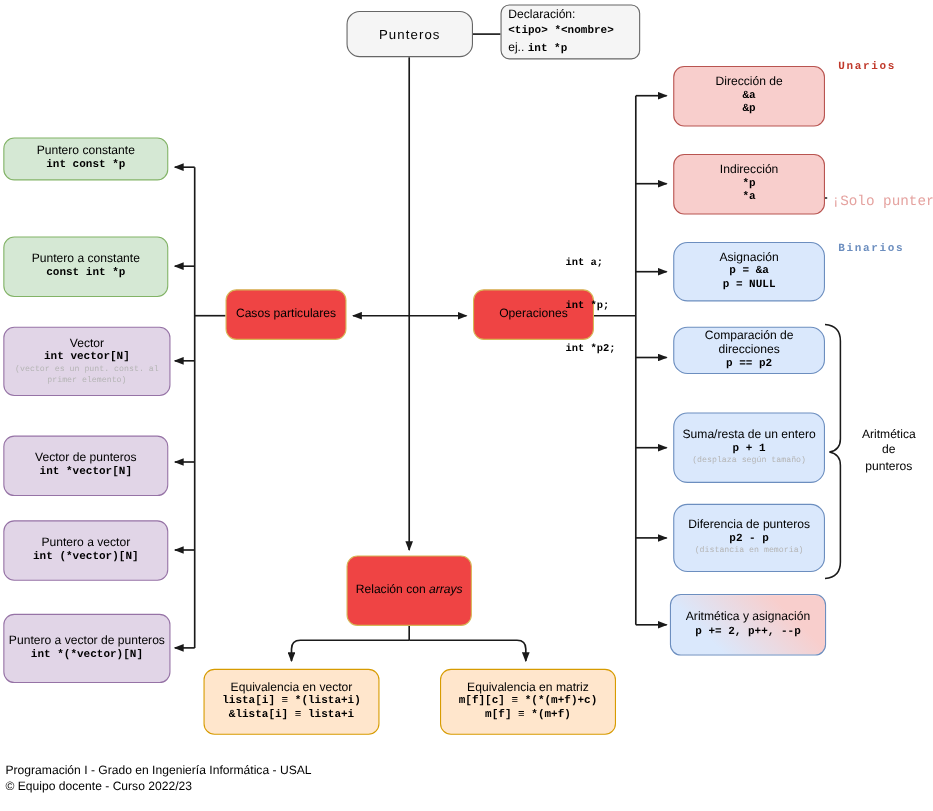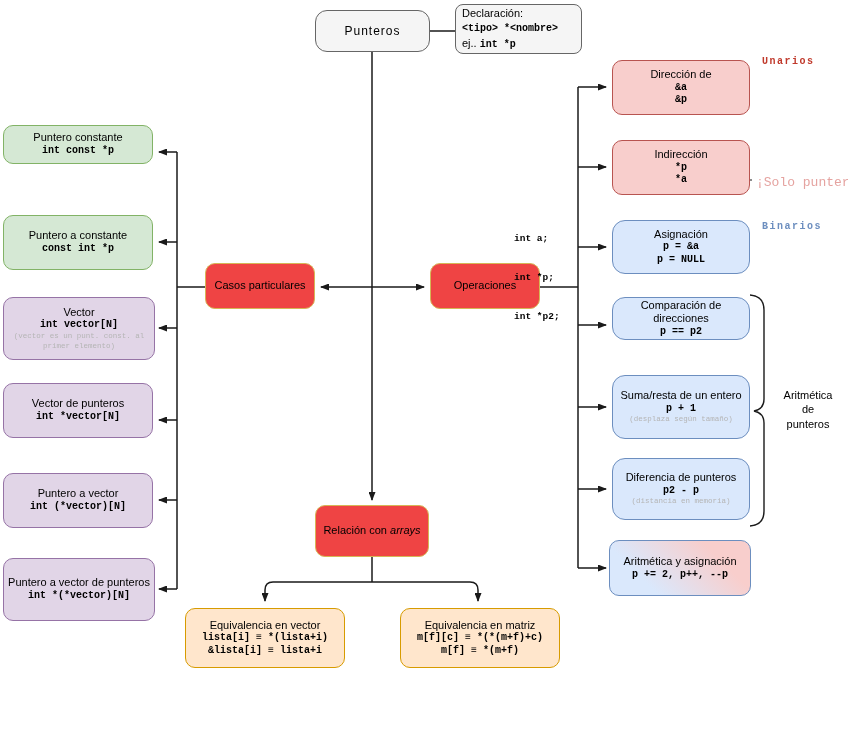--- a/index.html
+++ b/index.html
@@ -103,39 +103,39 @@
     <div class="decl-line decl-code">&lt;tipo&gt; *&lt;nombre&gt;</div>
     <div class="decl-line"><span>ej.. </span><span class="decl-code">int *p</span></div>
   </div>
 
   <div class="box c-yellow" style="left:205px;top:263px;width:110px;height:46px;">
     <div class="title">Casos particulares</div>
   </div>
   <div class="box c-yellow" style="left:430px;top:263px;width:110px;height:46px;">
     <div class="title">Operaciones</div>
   </div>
-  <div class="box c-yellow" style="left:315px;top:505px;width:114px;height:52px;">
+  <div class="box c-yellow" style="left:315px;top:505px;width:114px;height:64px;">
     <div class="title"><span>Relación con </span><i>arrays</i></div>
   </div>
 
   <div class="box c-green" style="left:3px;top:125px;width:150px;height:39px;">
     <div class="title">Puntero constante</div>
     <div class="code">int const *p</div>
   </div>
   <div class="box c-green" style="left:3px;top:215px;width:150px;height:55px;">
     <div class="title">Puntero a constante</div>
     <div class="code">const int *p</div>
   </div>
   <div class="box c-purple" style="left:3px;top:297px;width:152px;height:63px;">
     <div class="title">Vector</div>
     <div class="code">int vector[N]</div>
     <div class="note">(vector es un punt. const. al</div>
     <div class="note">primer elemento)</div>
   </div>
-  <div class="box c-purple" style="left:3px;top:383px;width:150px;height:55px;">
+  <div class="box c-purple" style="left:3px;top:396px;width:150px;height:55px;">
     <div class="title">Vector de punteros</div>
     <div class="code">int *vector[N]</div>
   </div>
   <div class="box c-purple" style="left:3px;top:473px;width:150px;height:55px;">
     <div class="title">Puntero a vector</div>
     <div class="code">int (*vector)[N]</div>
   </div>
   <div class="box c-purple" style="left:3px;top:558px;width:152px;height:63px;">
     <div class="title">Puntero a vector de punteros</div>
     <div class="code">int *(*vector)[N]</div>
@@ -195,14 +195,18 @@
     <div>int *p;</div>
     <div>int *p2;</div>
   </div>
 
   <div class="arit-label" style="left:772px;top:388px;width:72px;">
     <div>Aritmética</div>
     <div>de</div>
     <div>punteros</div>
   </div>
 
+  <div class="footer">
+    <div>Programación I - Grado en Ingeniería Informática - USAL</div>
+    <div>© Equipo docente - Curso 2022/23</div>
+  </div>
 
 </div>
 
 </body></html>

